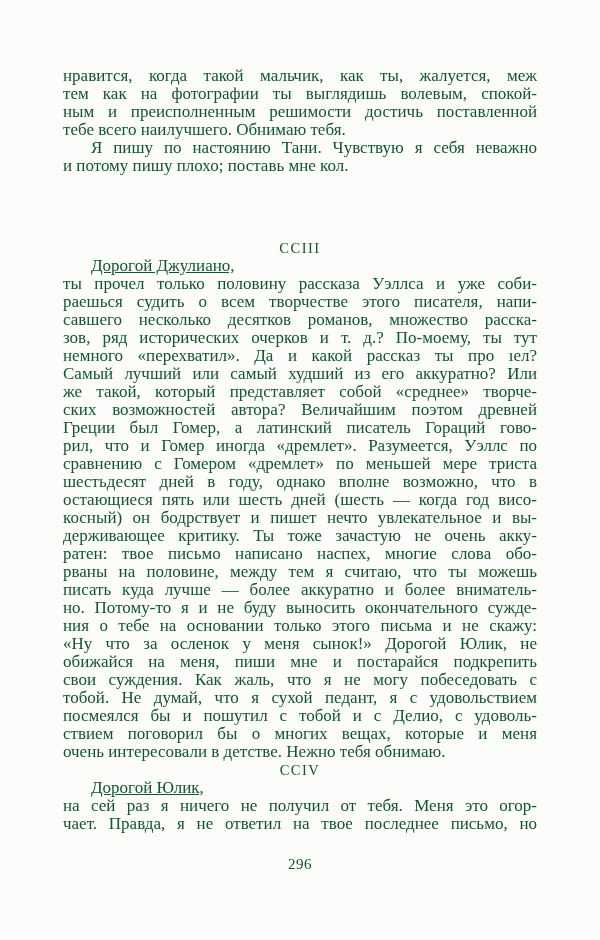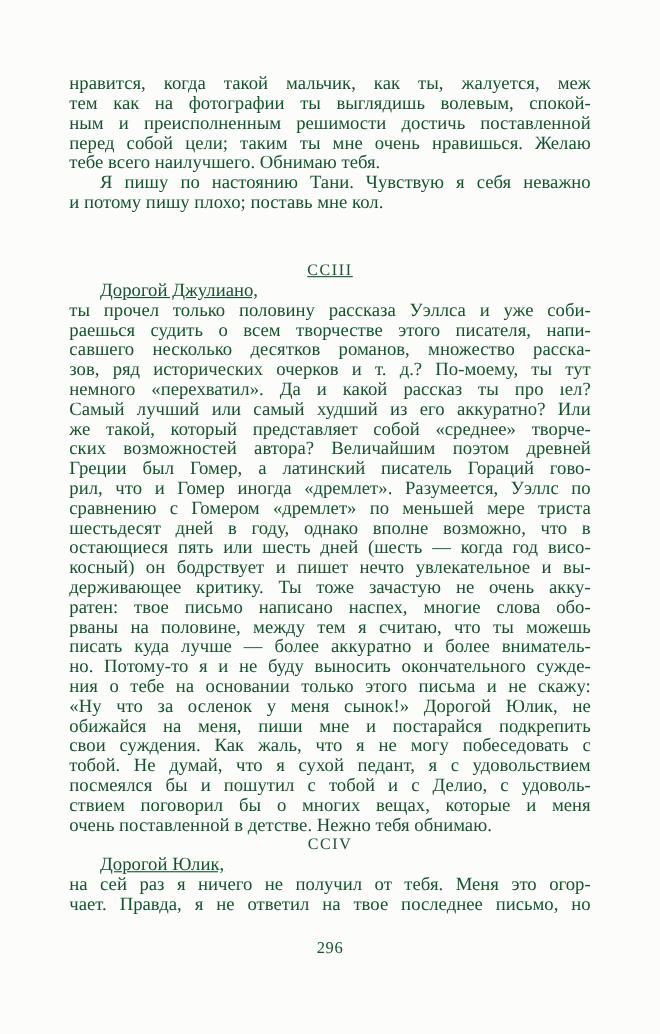--- a/index.html
+++ b/index.html
@@ -27,21 +27,21 @@
     white-space: normal;
   }
   .line.unjust { text-align-last: left; }
   .line.indent { text-indent: 28px; }
   .heading {
     font-size: 14.5px;
     line-height: 18px;
     text-align: center;
     letter-spacing: 1.5px;
   }
-  .heading.gap-large { margin-top: 44px; text-decoration: underline; }
+  .heading.gap-large { margin-top: 64px; }
   .heading.gap-small { }
   .salutation {
     font-size: 17px;
     line-height: 18px;
     text-indent: 28px;
     text-align: left;
     text-decoration: underline;
   }
   .pagenum {
     margin-top: 22px;
@@ -53,21 +53,20 @@
 </style>
 </head>
 <body>
 
 <div class="page">
   <div class="textblock">
     <div id="blocks">
         <div class="line">нравится, когда такой мальчик, как ты, жалуется, меж</div>
         <div class="line">тем как на фотографии ты выглядишь волевым, спокой-</div>
         <div class="line">ным и преисполненным решимости достичь поставленной</div>
-        <div class="line">перед собой цели; таким ты мне очень нравишься. Желаю</div>
         <div class="line unjust">тебе всего наилучшего. Обнимаю тебя.</div>
         <div class="line indent">Я пишу по настоянию Тани. Чувствую я себя неважно</div>
         <div class="line unjust">и потому пишу плохо; поставь мне кол.</div>
         <div class="heading gap-large">CCIII</div>
         <div class="salutation">Дорогой Джулиано,</div>
         <div class="line">ты прочел только половину рассказа Уэллса и уже соби-</div>
         <div class="line">раешься судить о всем творчестве этого писателя, напи-</div>
         <div class="line">савшего несколько десятков романов, множество расска-</div>
         <div class="line">зов, ряд исторических очерков и т. д.? По-моему, ты тут</div>
         <div class="line">немного «перехватил». Да и какой рассказ ты про ıел?</div>
@@ -85,21 +84,21 @@
         <div class="line">рваны на половине, между тем я считаю, что ты можешь</div>
         <div class="line">писать куда лучше — более аккуратно и более вниматель-</div>
         <div class="line">но. Потому-то я и не буду выносить окончательного сужде-</div>
         <div class="line">ния о тебе на основании только этого письма и не скажу:</div>
         <div class="line">«Ну что за осленок у меня сынок!» Дорогой Юлик, не</div>
         <div class="line">обижайся на меня, пиши мне и постарайся подкрепить</div>
         <div class="line">свои суждения. Как жаль, что я не могу побеседовать с</div>
         <div class="line">тобой. Не думай, что я сухой педант, я с удовольствием</div>
         <div class="line">посмеялся бы и пошутил с тобой и с Делио, с удоволь-</div>
         <div class="line">ствием поговорил бы о многих вещах, которые и меня</div>
-        <div class="line unjust">очень поставленной в детстве. Нежно тебя обнимаю.</div>
+        <div class="line unjust">очень интересовали в детстве. Нежно тебя обнимаю.</div>
         <div class="heading gap-small">CCIV</div>
         <div class="salutation">Дорогой Юлик,</div>
         <div class="line">на сей раз я ничего не получил от тебя. Меня это огор-</div>
         <div class="line">чает. Правда, я не ответил на твое последнее письмо, но</div>
       </div>
     <div class="pagenum">296</div>
   </div>
 </div>
 
 </body></html>

